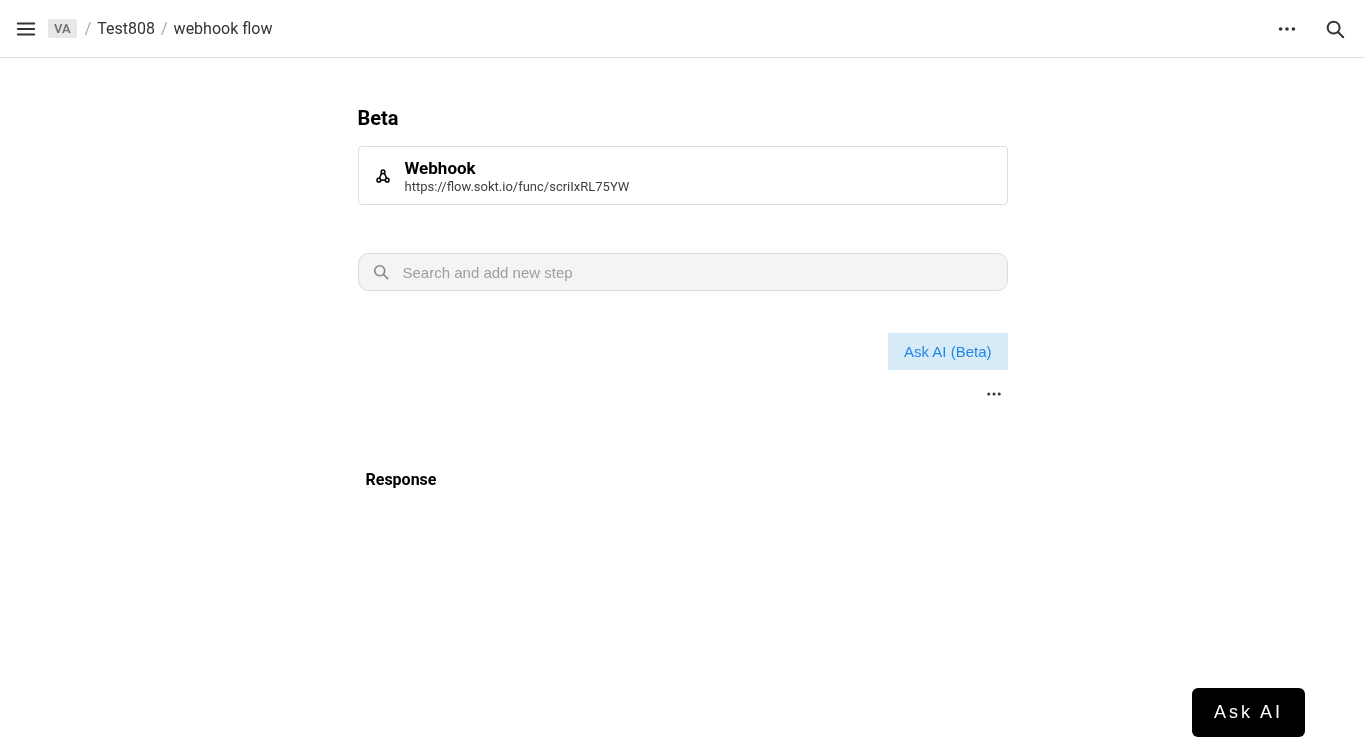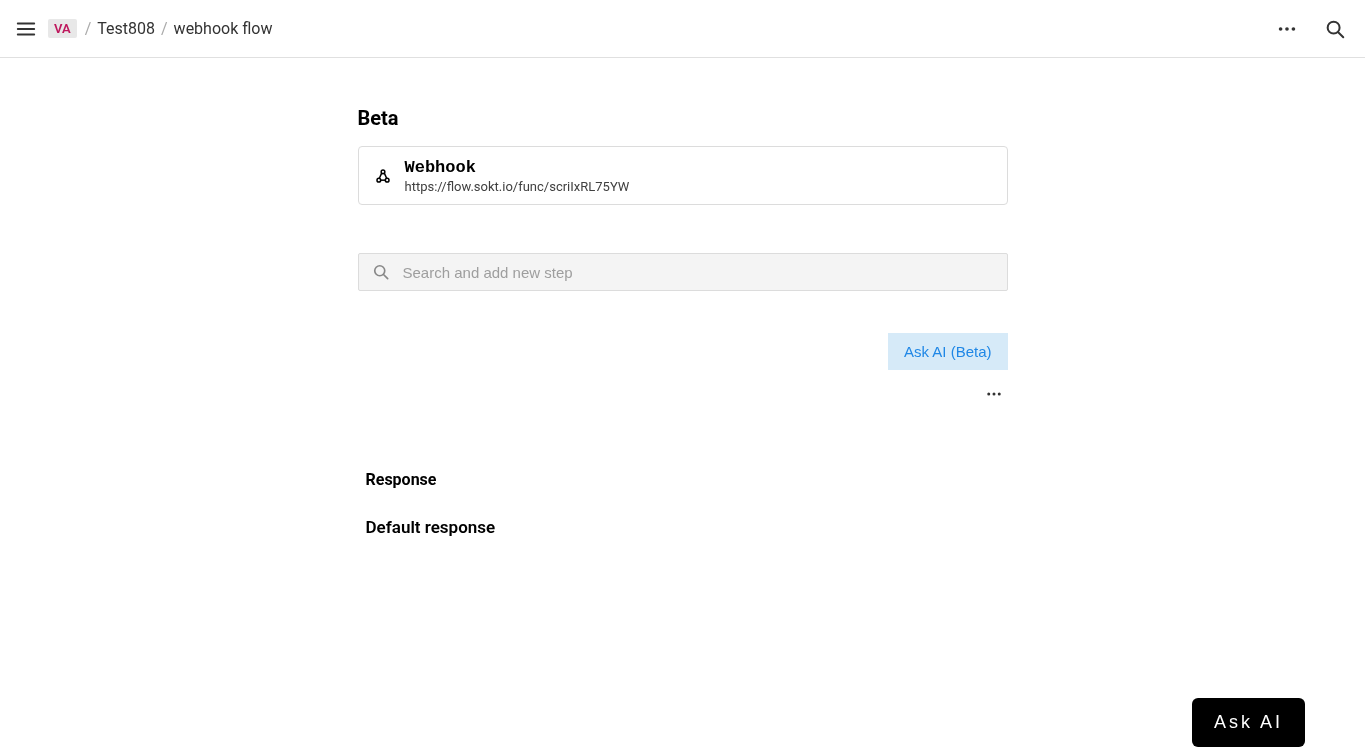--- a/index.html
+++ b/index.html
@@ -40,21 +40,21 @@
     .menu-icon-svg {
       width: 22px;
       height: 22px;
     }
 
     .badge-va {
       background: #e8e8e8;
       padding: 2px 6px;
       font-size: 13px;
       font-weight: 600;
-      color: #be185d;
+      color: #737373;
       border-radius: 2px;
     }
 
     .breadcrumb {
       display: flex;
       align-items: center;
       gap: 6px;
       font-size: 16px;
       color: #333;
     }
@@ -119,38 +119,37 @@
 
     .when-card-body {
       display: flex;
       flex-direction: column;
     }
 
     .when-title {
       font-size: 17px;
       font-weight: 700;
       line-height: 1.3;
-      font-family: Liberation Mono, monospace;
     }
 
     .when-url {
       font-size: 13px;
       color: #404040;
     }
 
     .do-section {
       margin-top: 48px;
     }
 
     .search-box {
       display: flex;
       align-items: center;
       background: #f4f4f4;
       border: 1px solid #dcdcdc;
-      border-radius: 2px;
+      border-radius: 10px;
       padding: 8px 12px;
       gap: 12px;
     }
 
     .search-box svg {
       width: 20px;
       height: 20px;
       fill: #888;
     }
 
@@ -242,21 +241,21 @@
       color: #2a8f3d;
       border: none;
       padding: 10px 18px;
       font-size: 15px;
       cursor: pointer;
     }
 
     .floating-ask-ai {
       position: fixed;
       right: 60px;
-      bottom: 0;
+      bottom: 10px;
       background: #000;
       color: #fff;
       border: none;
       padding: 14px 22px;
       font-size: 18px;
       letter-spacing: 3px;
       border-radius: 6px;
       cursor: pointer;
     }
   </style>
@@ -331,19 +330,18 @@
       <svg width="18" height="18" viewBox="0 0 24 24">
           <circle cx="5" cy="12" r="2" fill="#333"></circle>
           <circle cx="12" cy="12" r="2" fill="#333"></circle>
           <circle cx="19" cy="12" r="2" fill="#333"></circle>
         </svg>
     </div>
   </div>
 
   <div class="response-section">
     <div class="response-heading">Response</div>
-    <div class="response-value">Default response</div>
   </div>
 
 
 </div>
 
 <button class="floating-ask-ai">Ask AI</button>
 
 </body></html>

